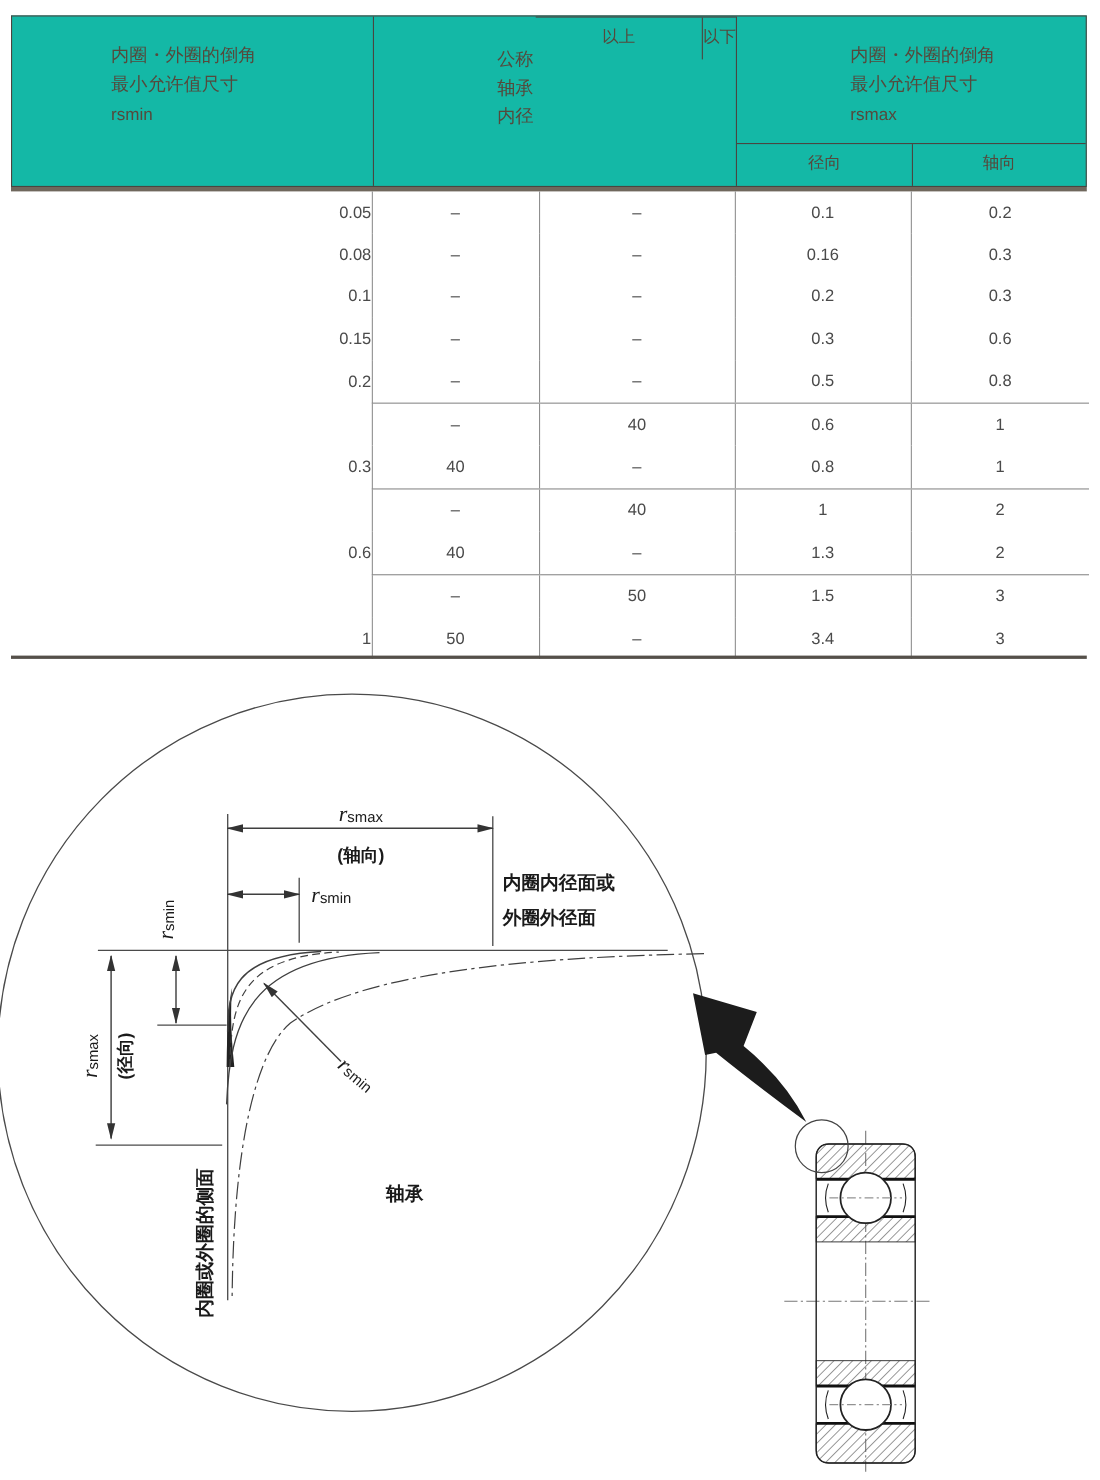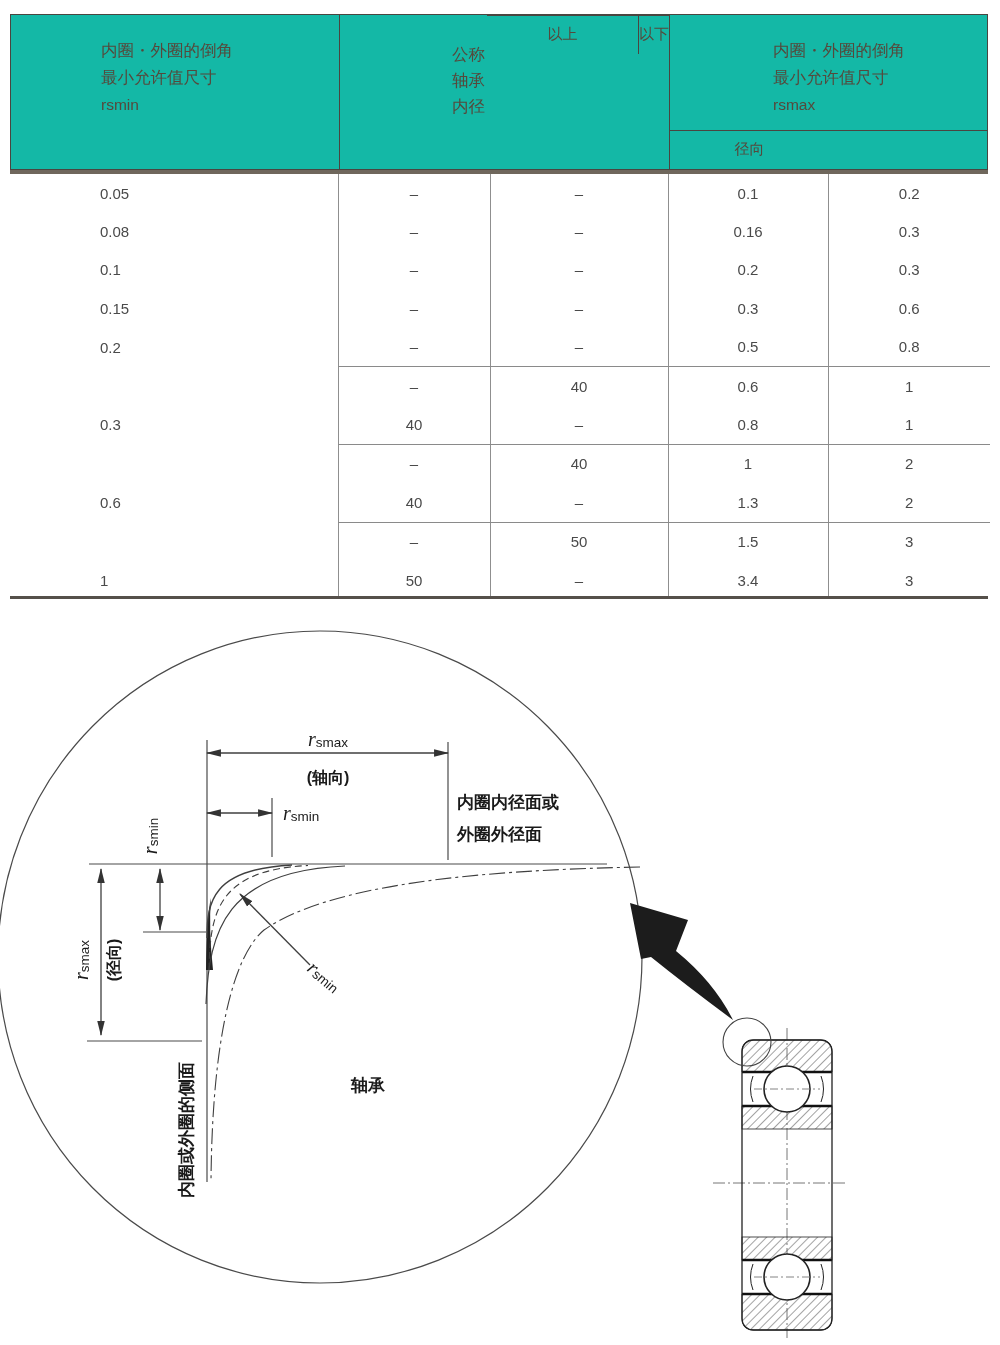--- a/index.html
+++ b/index.html
@@ -24,21 +24,21 @@
   .hsubcell + .hsubcell{border-left:1.2px solid #4a4540;}
   .hcol2 .hsubcell:first-child{flex:0 0 151px;}
   .hcol3 .hsubcell:first-child{flex:0 0 159px;}
 
   .rule-heavy{position:absolute;left:10px;top:170px;width:978px;height:4px;background:#6F675C;}
   .rule-bottom{position:absolute;left:10px;top:596px;width:978px;height:3px;background:#55504A;}
 
   
   table.tbody{position:absolute;left:10px;top:174px;width:980px;border-collapse:collapse;table-layout:fixed;}
   table.tbody td{height:38.4px;font-size:15px;color:#4a4a4a;text-align:center;padding:0;vertical-align:middle;}
-  table.tbody td.c1{text-align:left;padding-left:90px;}
+  table.tbody td.c1{text-align:right;padding-left:90px;}
   table.tbody td + td{border-left:1px solid #8F8F8F;}
   table.tbody tr.sep td:not(.c1){border-bottom:1.5px solid #8a8a8a;}
 
   
   svg.diagram{position:absolute;left:0;top:620px;}
   .thin{stroke:#4a4a4a;stroke-width:1.2;fill:none;}
   .dim{stroke:#3f3f3f;stroke-width:1.3;fill:none;}
   .curve{stroke:#3f3f3f;fill:none;}
   .cjk{font-family:"Liberation Sans","DejaVu Sans",sans-serif;fill:#1a1a1a;font-size:17px;font-weight:600;}
   .rlbl{font-family:"Liberation Serif","DejaVu Serif",serif;font-style:italic;font-size:20px;fill:#1a1a1a;}
@@ -66,20 +66,21 @@
       </div>
     </div>
     <div class="hcol hcol3">
       <div class="hmain">
         <div class="hline">内圈・外圈的倒角</div>
         <div class="hline">最小允许值尺寸</div>
         <div class="hline lat">rsmax</div>
       </div>
       <div class="hsub">
         <div class="hsubcell">径向</div>
+        <div class="hsubcell">轴向</div>
       </div>
     </div>
   </div>
   <div class="rule-heavy"></div>
 
   <table class="tbody">
     <colgroup>
       <col style="width:328px">
         <col style="width:152px">
         <col style="width:178px">

